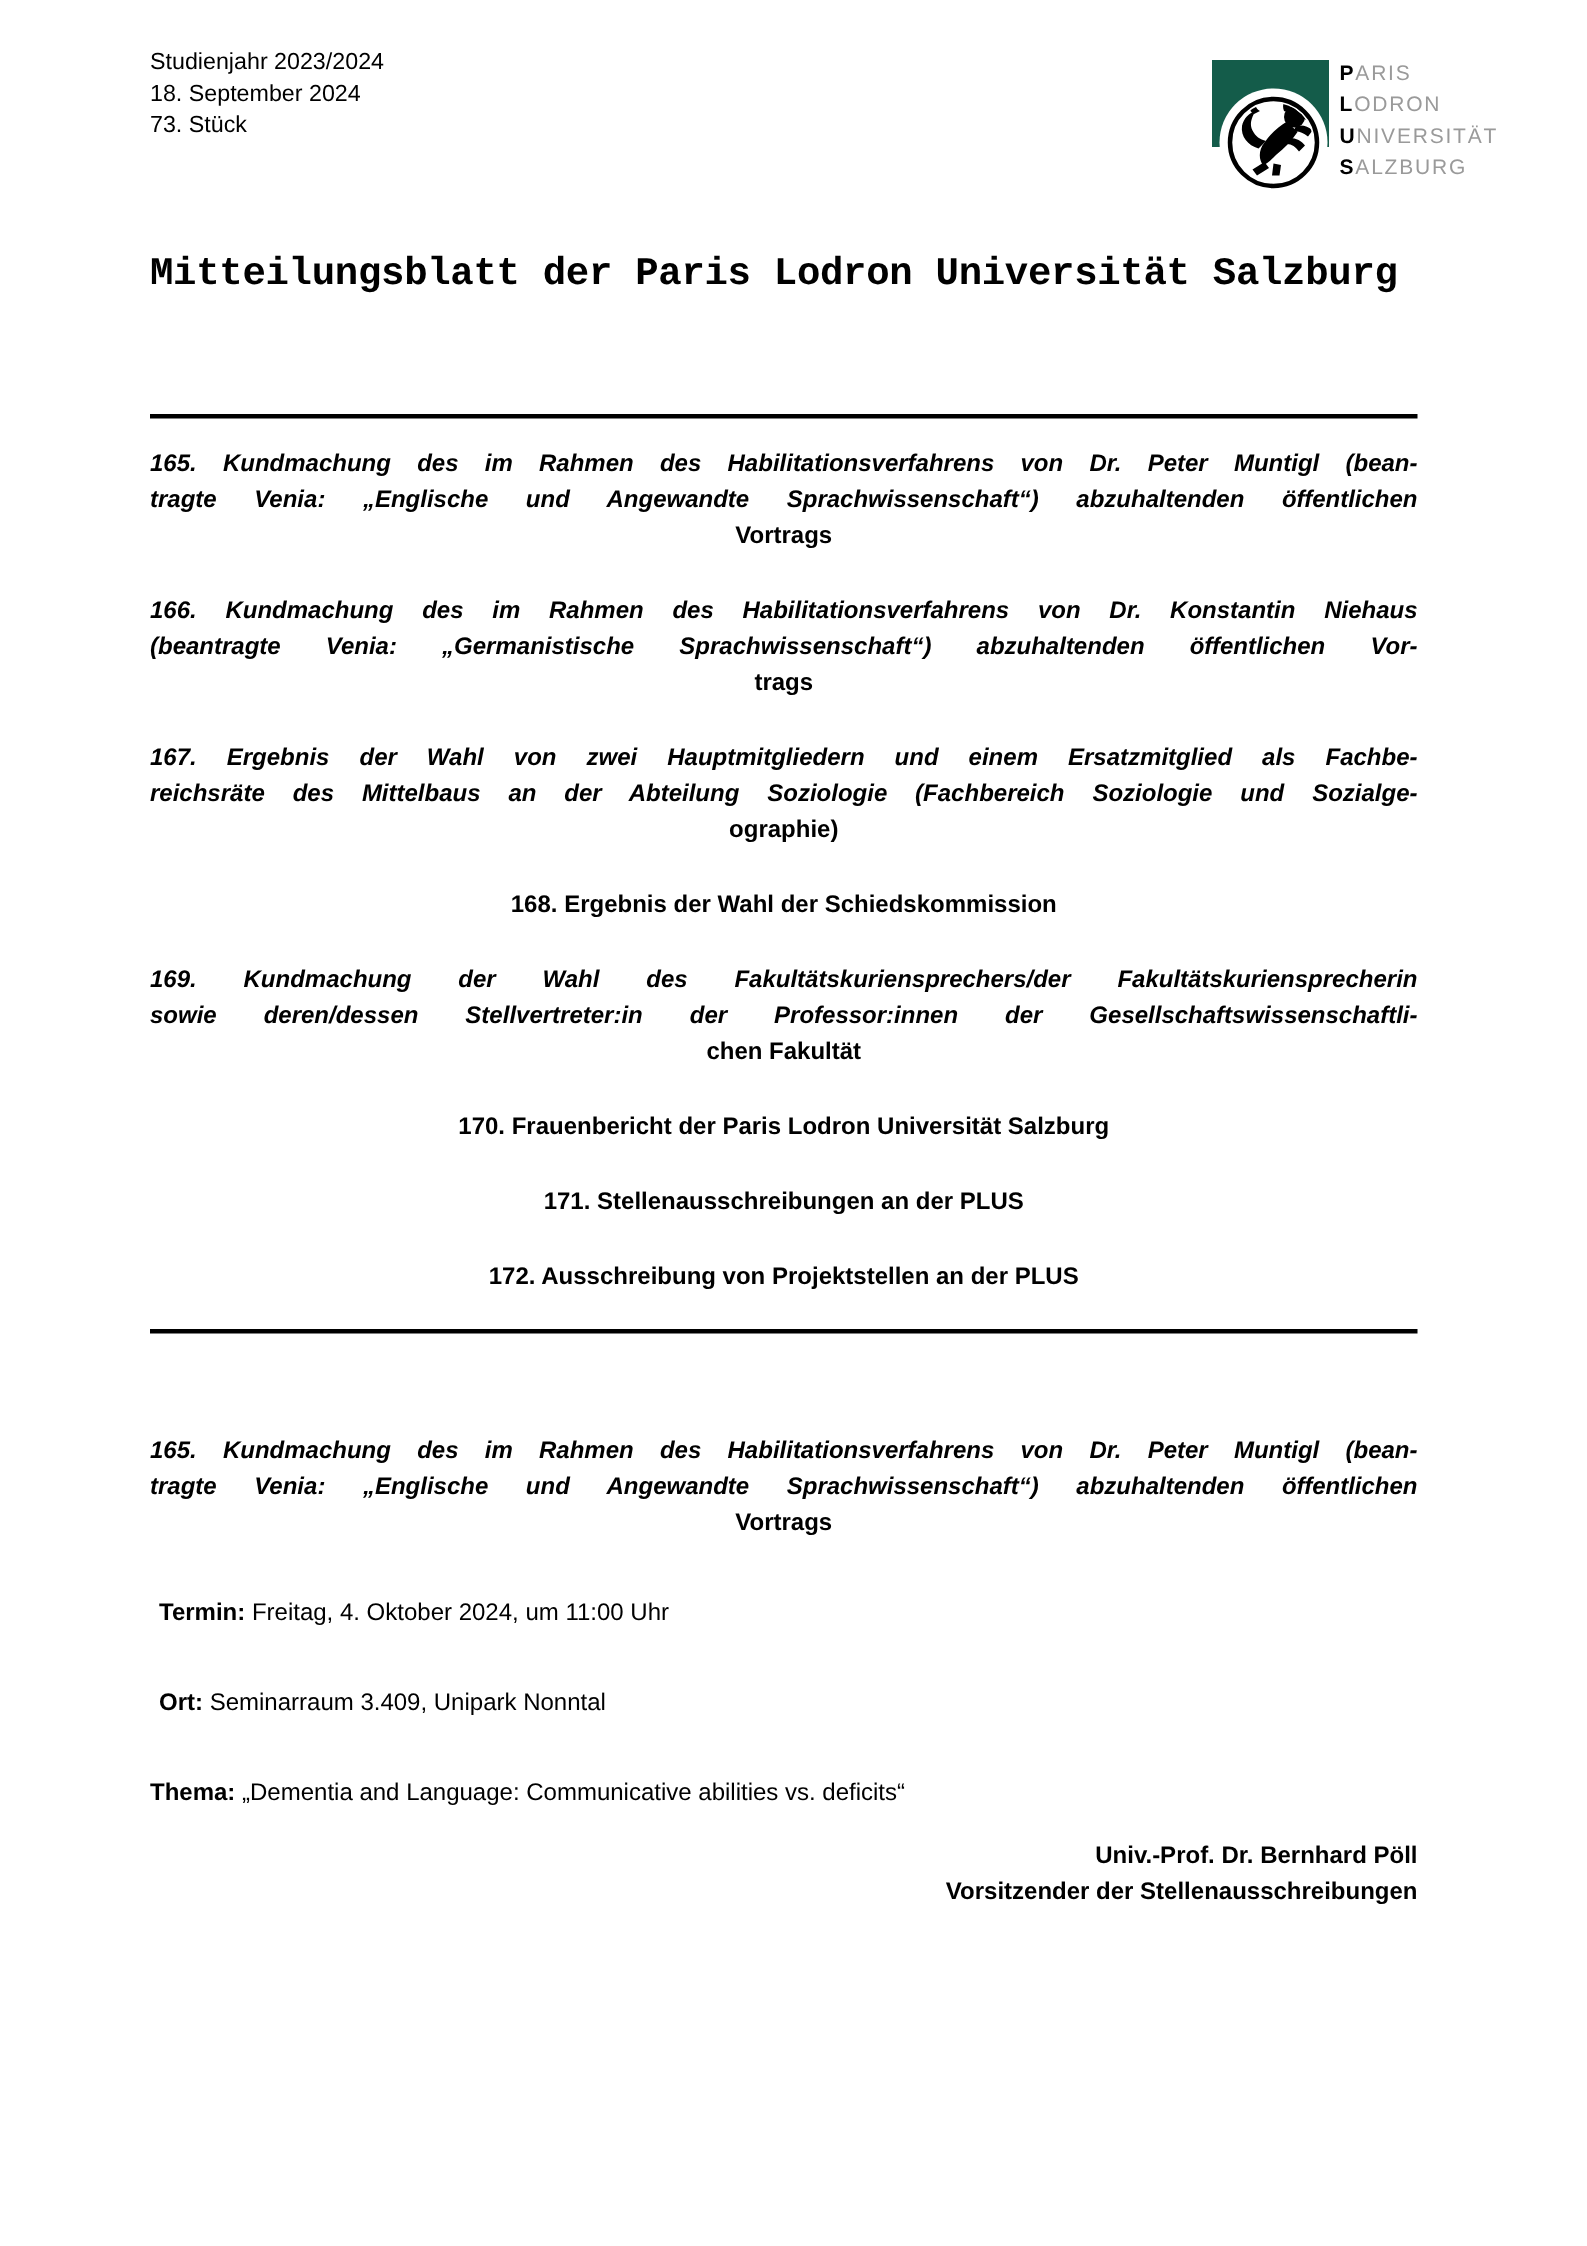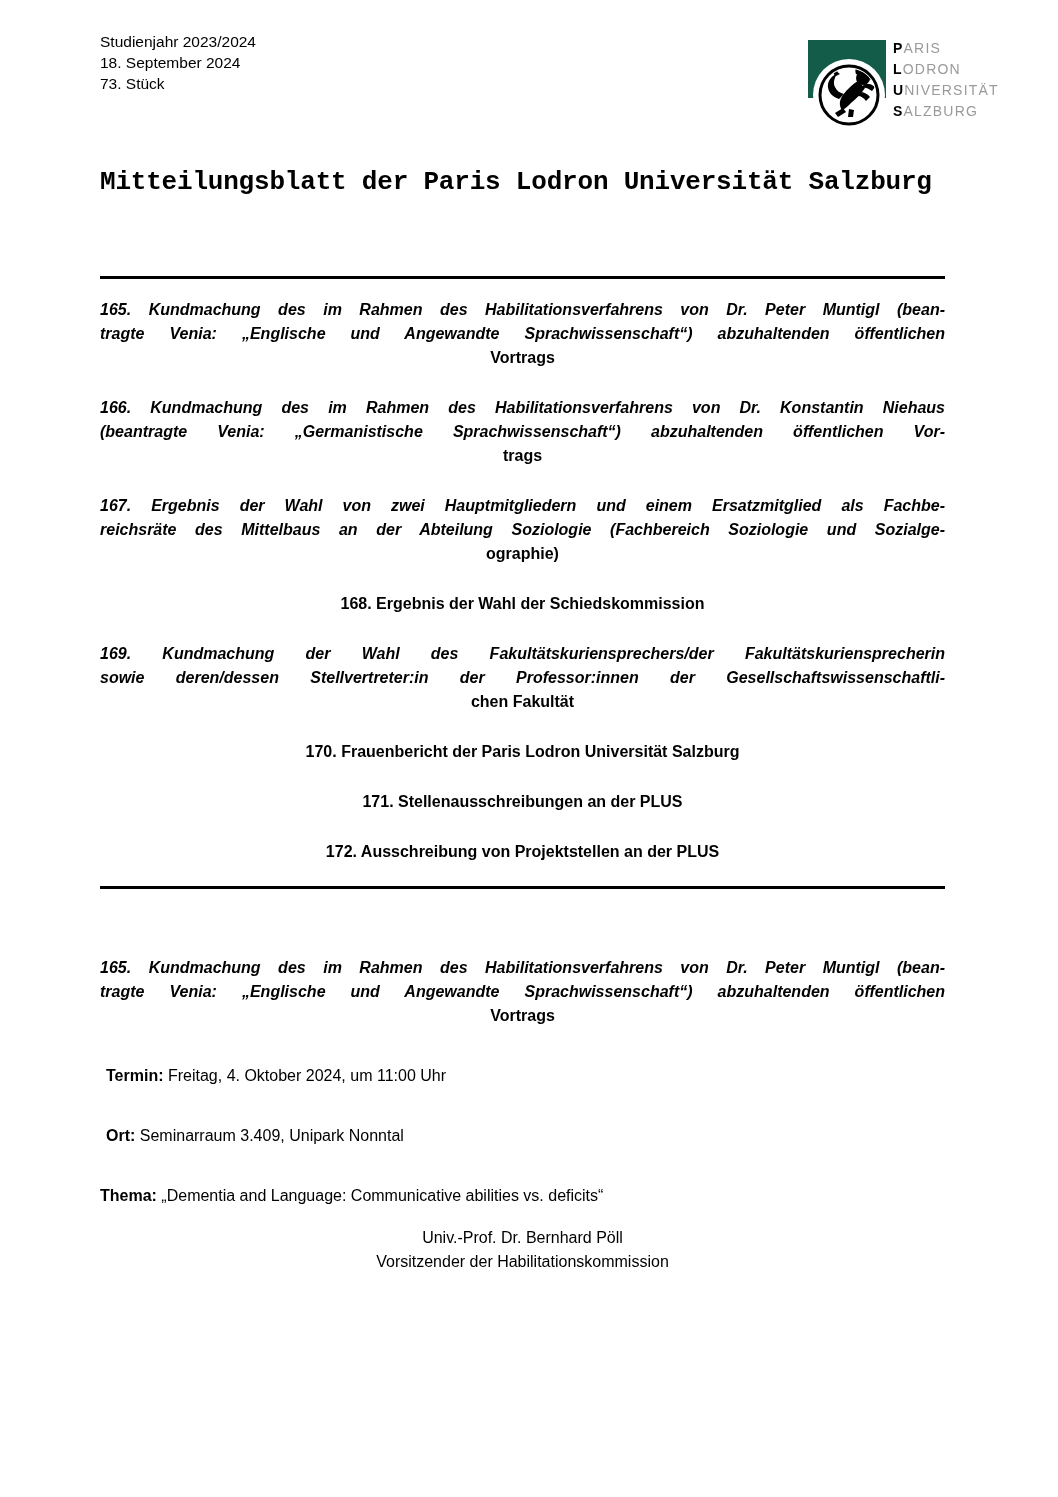--- a/index.html
+++ b/index.html
@@ -27,21 +27,21 @@
   .jline { text-align:justify; text-align-last:justify;font-style:italic; }
   .lline { text-align:center; }
   
   .announce { position:absolute; left:100px; top:956px; width:845px; font-size:16px; line-height:24px; }
   .announce .heading { font-weight:bold; }
   .detail-block1 { margin-top:26px; }
   .detail-block2 { margin-top:18px; }
   .detail-line { font-weight:normal;margin-top:36px; }
   .detail-line.indent { padding-left:6px; }
   .lbl { font-weight:bold; }
-  .sig { margin-top:18px; text-align:center; font-weight:normal; }
+  .sig { margin-top:18px; text-align:right; font-weight:bold; }
 </style>
 </head>
 <body>
 
 <div class="page">
 
   <div class="meta">
     <div>Studienjahr 2023/2024</div>
     <div>18. September 2024</div>
     <div>73. Stück</div>
@@ -138,17 +138,17 @@
 
     <div class="detail-block2">
       <div class="detail-line">
         <span class="lbl">Thema:</span>
         <span>„Dementia and Language: Communicative abilities vs. deficits“</span>
       </div>
     </div>
 
     <div class="sig">
       <div>Univ.-Prof. Dr. Bernhard Pöll</div>
-      <div>Vorsitzender der Habilitationskommission</div>
+      <div>Vorsitzender der Stellenausschreibungen</div>
     </div>
   </section>
 
 </div>
 
 </body></html>

